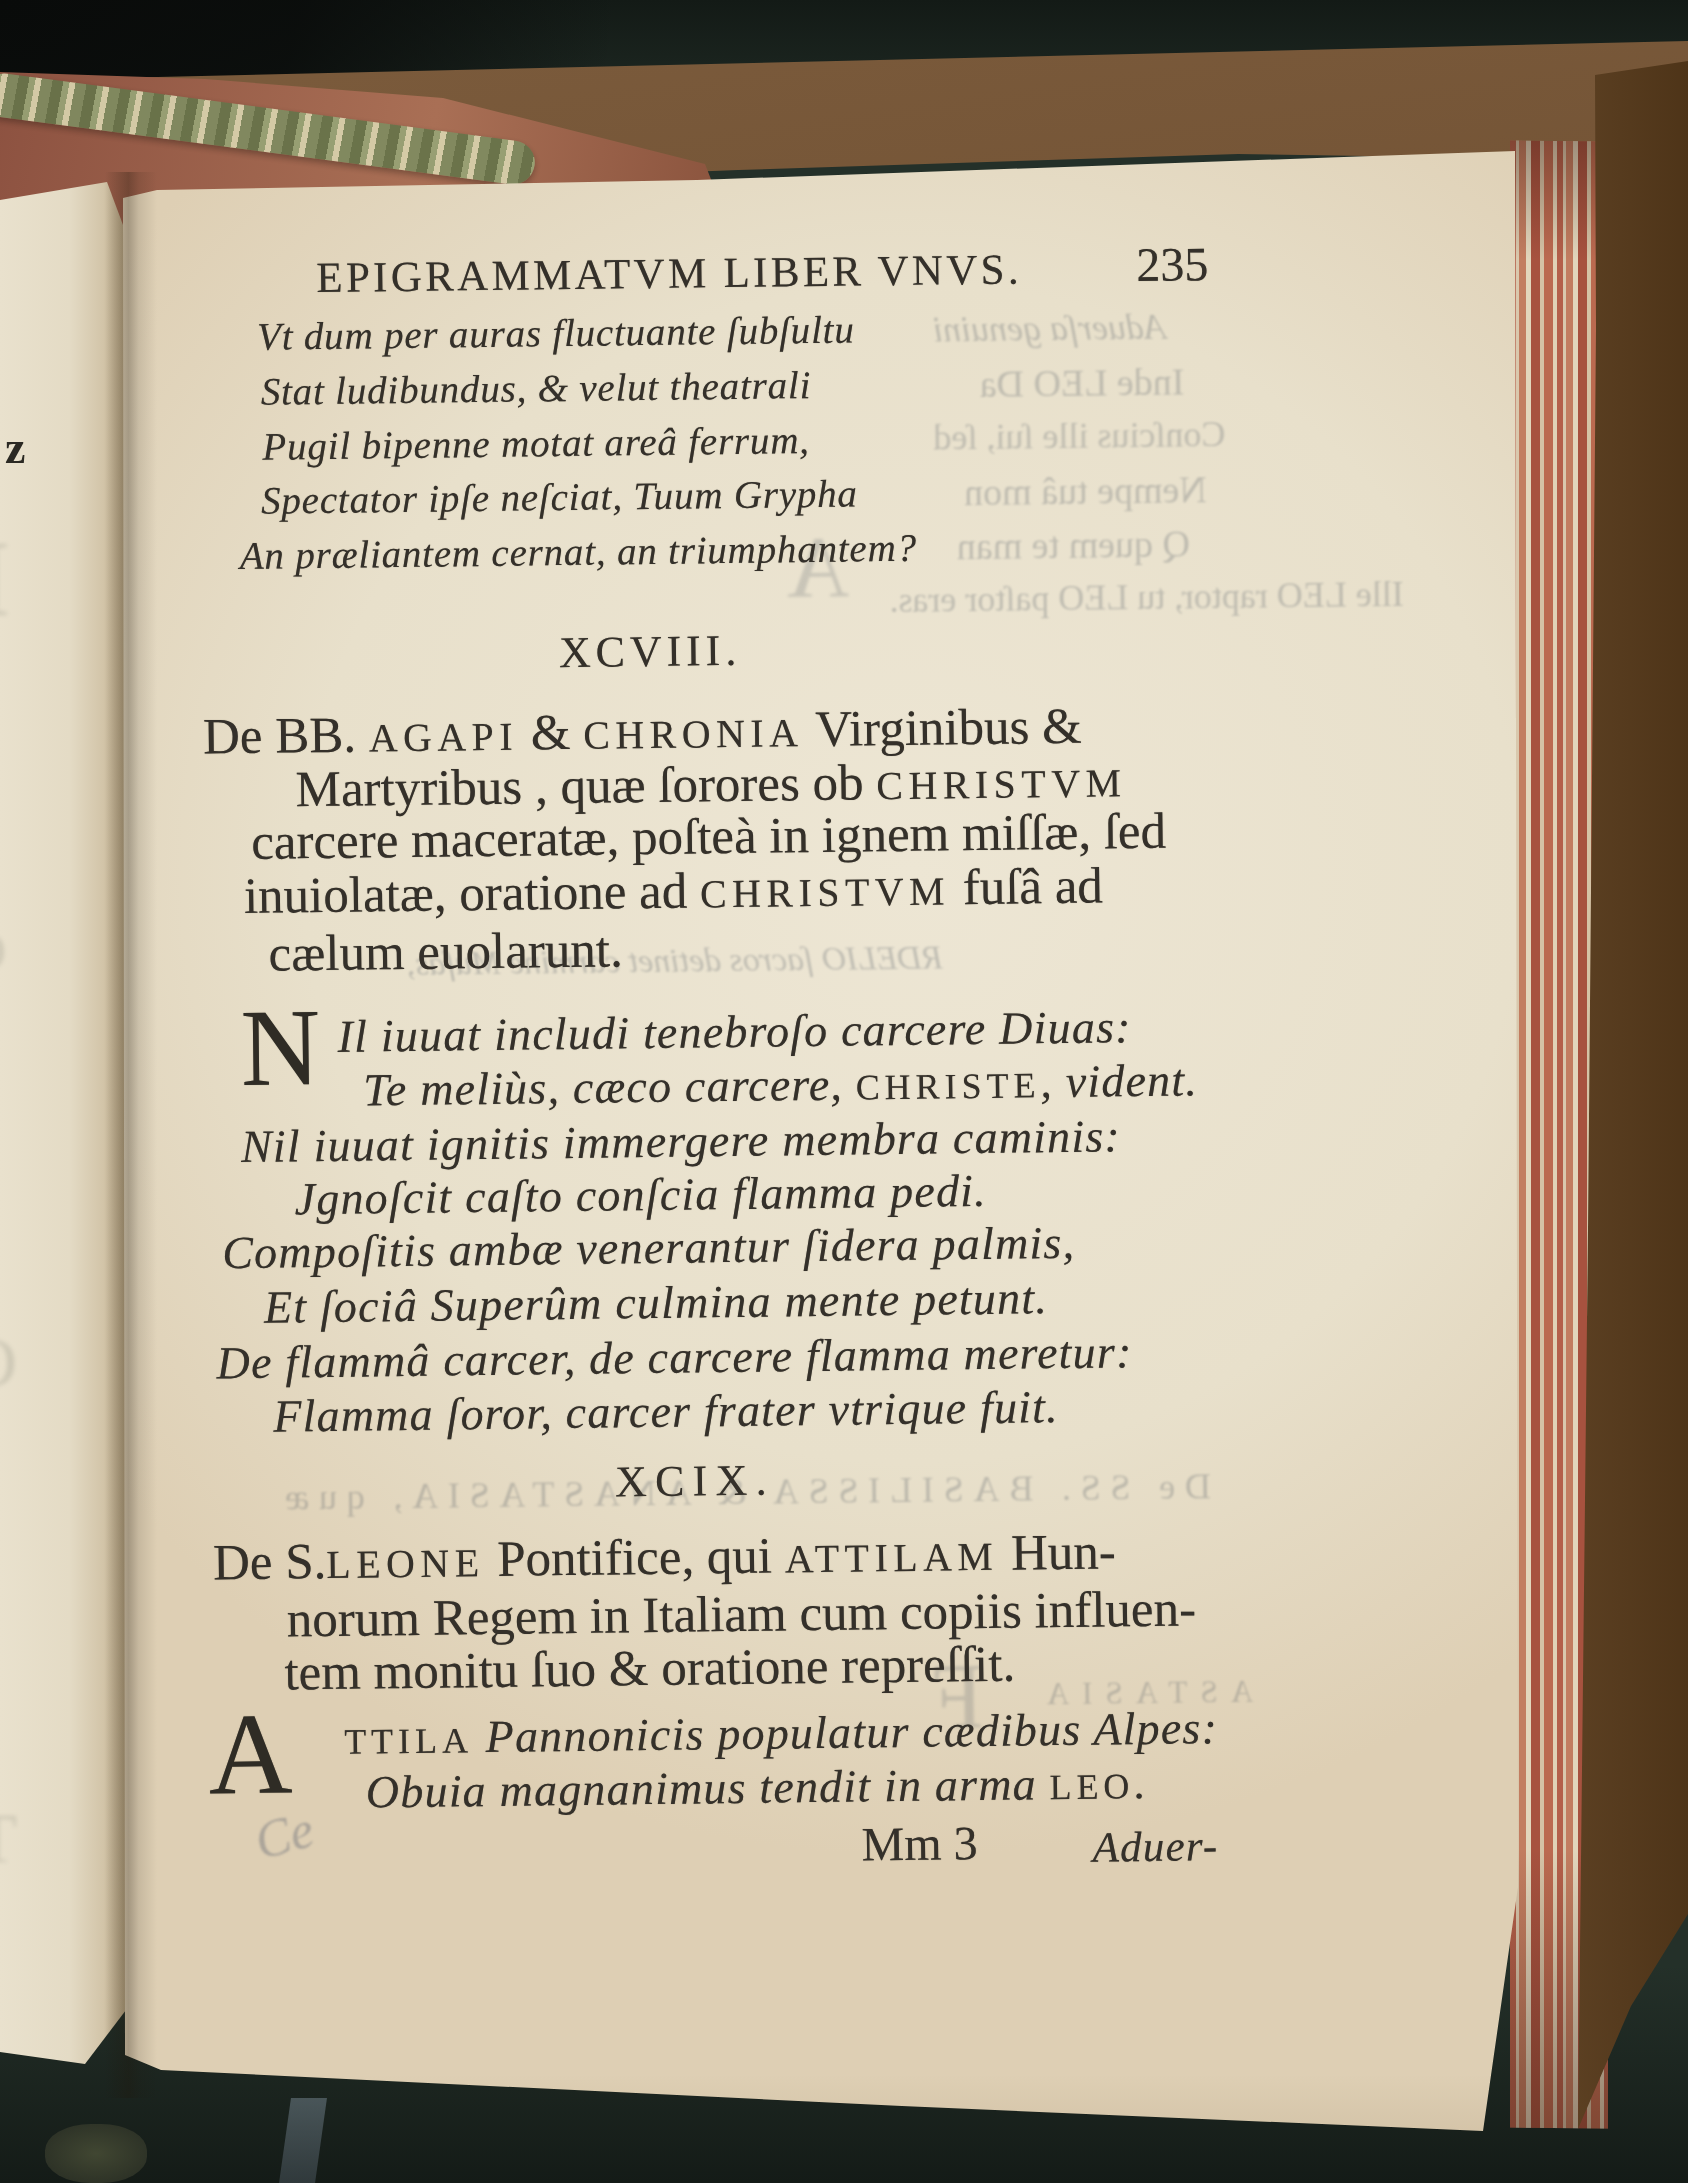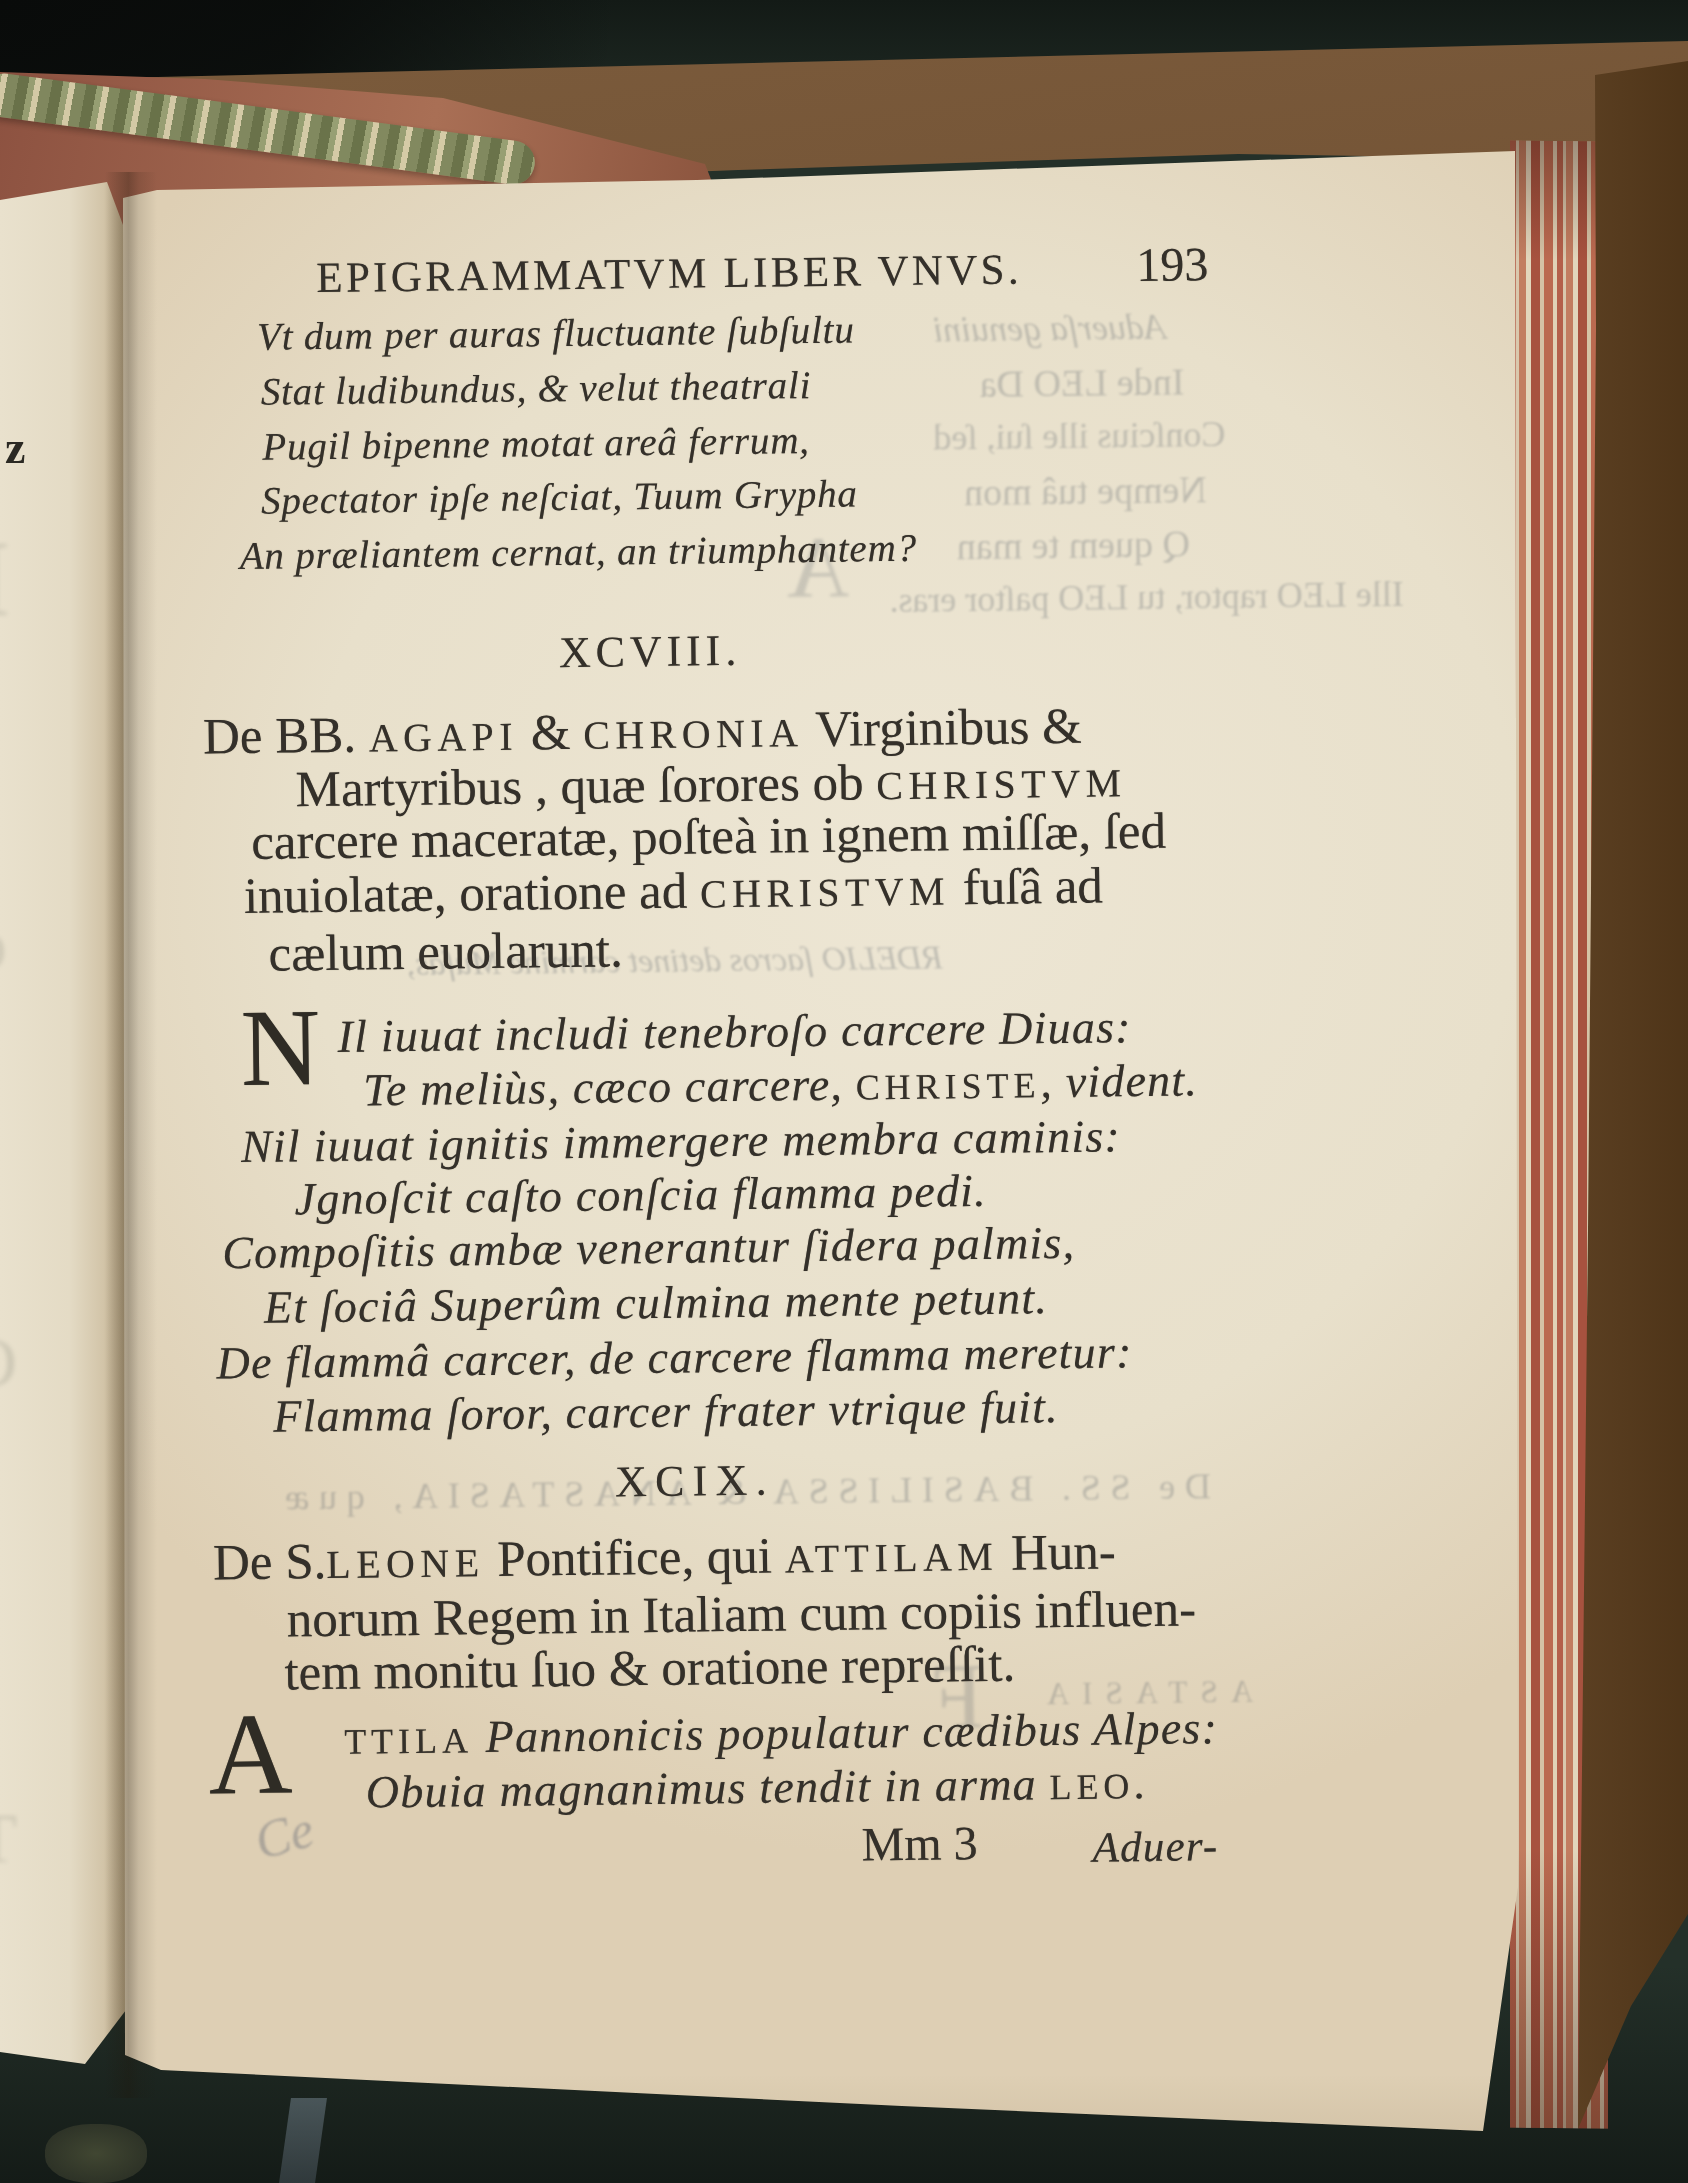--- a/index.html
+++ b/index.html
@@ -91,21 +91,21 @@
     <div class="g" style="left:963px;top:536px;font-size:38px;">Q quem te man</div>
     <div class="g" style="left:895px;top:590px;font-size:36px;">Ille LEO raptor, tu LEO paſtor eras.</div>
     <div class="g gbig" style="left:793px;top:531px;font-size:86px;">A</div>
     <div class="g git" style="left:408px;top:949px;font-size:34px;">RDELIO ſacros detinet carmine Muſas,</div>
     <div class="g" style="left:270px;top:1480px;font-size:36px;letter-spacing:9.8px;">De SS. BASILISSA &amp; ANASTASIA, quæ</div>
     <div class="g gbig" style="left:924px;top:1657px;font-size:94px;">F</div>
     <div class="g" style="left:1026px;top:1688px;font-size:31px;letter-spacing:13px;">ASTASIA</div>
     <div class="pencil" style="left:246px;top:1810px;">Ce</div>
 
     <div class="ln hd" style="left:326px;top:257px;">EPIGRAMMATVM LIBER VNVS.</div>
-    <div class="ln num" style="left:1146px;top:252px;">193</div>
+    <div class="ln num" style="left:1146px;top:252px;">235</div>
 
     <div class="ln vt" style="left:266px;top:317px;">Vt dum per auras fluctuante ſubſultu</div>
     <div class="ln vt" style="left:269px;top:372px;">Stat ludibundus, &amp; velut theatrali</div>
     <div class="ln vt" style="left:270px;top:427px;">Pugil bipenne motat areâ ferrum,</div>
     <div class="ln vt" style="left:268px;top:481px;">Spectator ipſe neſciat, Tuum Grypha</div>
     <div class="ln vt" style="left:246px;top:536px;">An præliantem cernat, an triumphantem?</div>
 
     <div class="ln rn" style="left:564px;top:635px;">XCVIII.</div>
 
     <div class="ln rm" style="left:207px;top:711px;">

